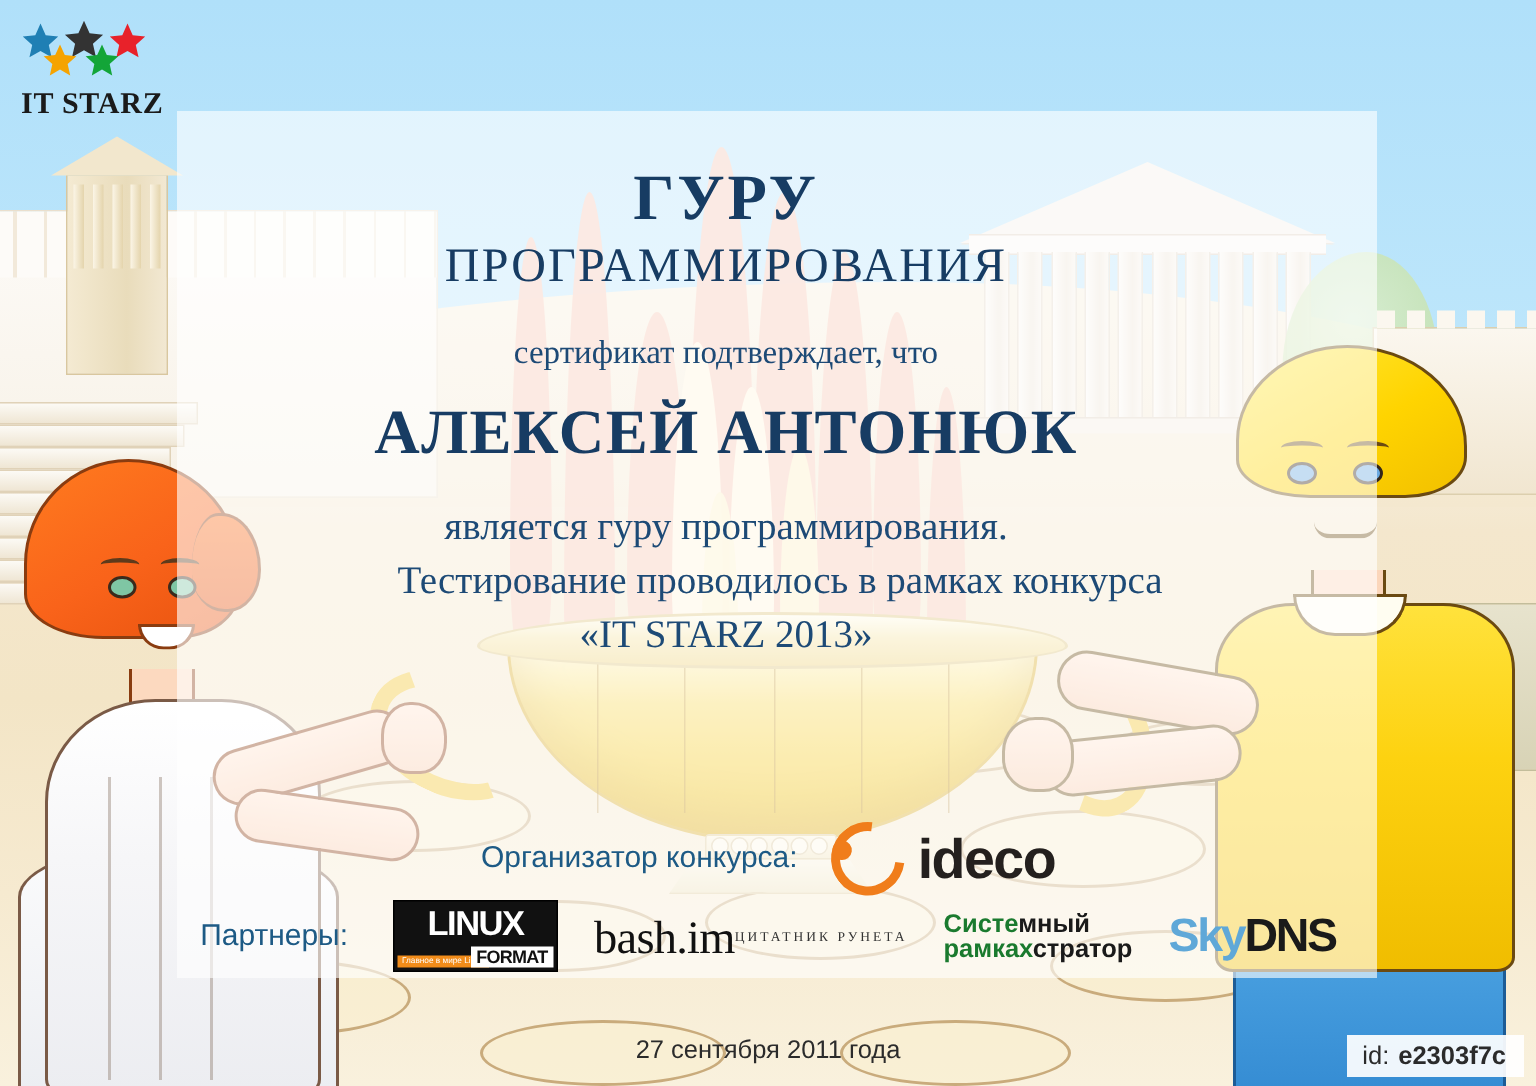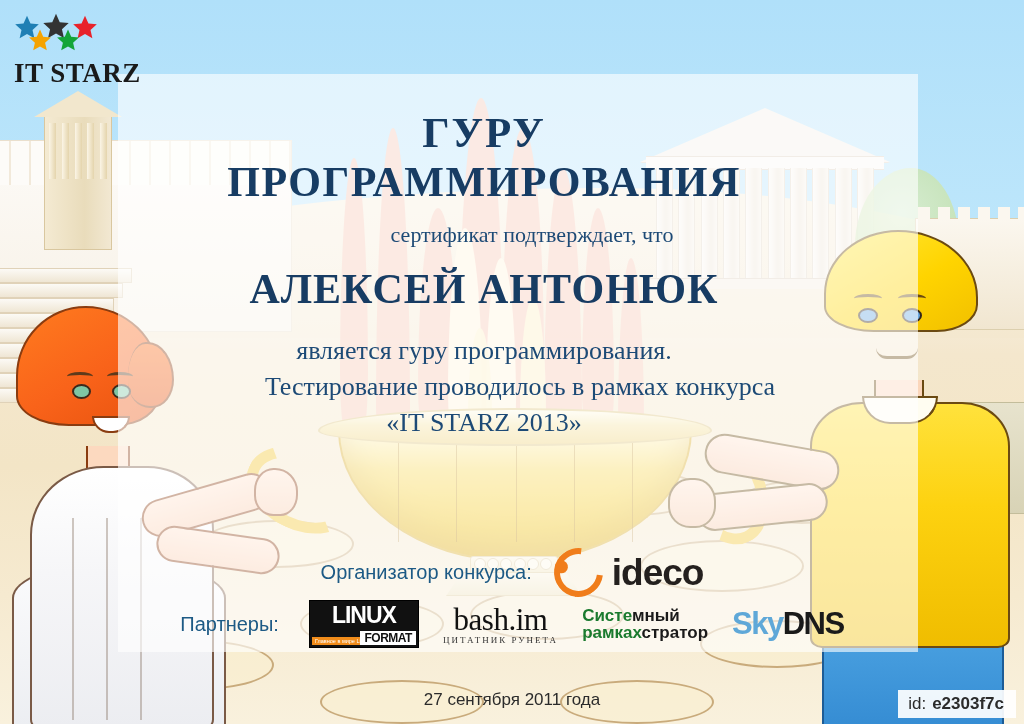--- a/index.html
+++ b/index.html
@@ -237,37 +237,37 @@
     position:absolute;left:118px;top:74px;width:800px;height:578px;
     background:rgba(255,255,255,.62);
   }
 
   
   .logo{position:absolute;left:10px;top:12px;width:118px;height:86px;z-index:40;}
   .logo .stars{position:relative;height:46px;}
   .star{position:absolute;width:0;height:0;}
   .logo .wordmark{
     position:absolute;left:4px;top:46px;
-    font-family:"Liberation Serif", serif;font-weight:700;font-size:27px;
+    font-family:"Liberation Serif", serif;font-weight:700;font-size:20px;
     letter-spacing:.5px;color:#1a1a1a;white-space:nowrap;
   }
 
   
   .content{position:absolute;left:0;top:0;width:1024px;height:724px;z-index:30;}
   .t-center{position:absolute;left:0;width:968px;text-align:center;}
   .title1{
     top:108px;font-family:"Liberation Serif", serif;font-weight:700;
     font-size:43px;letter-spacing:2px;color:#173c63;
   }
   .title2{
-    top:158px;font-family:"Liberation Serif", serif;font-weight:700;
-    font-size:42px;letter-spacing:1.5px;color:#173c63;
+    top:158px;font-family:"Liberation Serif", serif;font-weight:400;
+    font-size:32px;letter-spacing:1.5px;color:#173c63;
   }
   .subtitle{
-    top:222px;font-family:"Liberation Serif", serif;font-size:22px;color:#1d4a76;margin-left:48px;
+    top:222px;font-family:"Liberation Serif", serif;font-size:22px;color:#1d4a76;
   }
   .name{
     top:265px;font-family:"Liberation Serif", serif;font-weight:700;
     font-size:42px;letter-spacing:1px;color:#173c63;
   }
   .body-line{font-family:"Liberation Serif", serif;font-size:26px;color:#1d4a76;line-height:34px;}
   .bl1{top:334px;}
   .bl2{top:370px;padding-left:36px;}
   .bl3{top:406px;}
 
@@ -298,21 +298,21 @@
     position:absolute;right:2px;bottom:2px;background:#fff;color:#111;
     font-family:"Liberation Sans", sans-serif;font-weight:700;font-size:12px;
     padding:0 4px;letter-spacing:-.5px;
   }
   .lf .lf-sub{
     position:absolute;left:2px;bottom:2px;background:#f18c1a;color:#fff;
     font-family:"Liberation Sans", sans-serif;font-size:5.5px;padding:1px 3px;
     white-space:nowrap;
   }
 
-  .bash{display:flex;flex-direction:column;align-items:center;line-height:1;}
+  .bash{display:flex;flex-direction:row;align-items:center;line-height:1;}
   .bash .b1{font-family:"Liberation Serif", serif;font-size:31px;color:#111;letter-spacing:-.5px;}
   .bash .b2{font-family:"Liberation Serif", serif;font-size:9px;color:#333;letter-spacing:2px;margin-top:1px;}
 
   .sysadm{display:flex;flex-direction:column;line-height:1.02;font-family:"Liberation Sans", sans-serif;font-weight:700;}
   .sysadm .s1{font-size:17px;color:#1a7a2e;}
   .sysadm .s1 b{color:#1a1a1a;font-weight:700;}
   .sysadm .s2{font-size:17px;}
   .sysadm .s2 .g{color:#1a7a2e;}
   .sysadm .s2 .k{color:#1a1a1a;}
 

